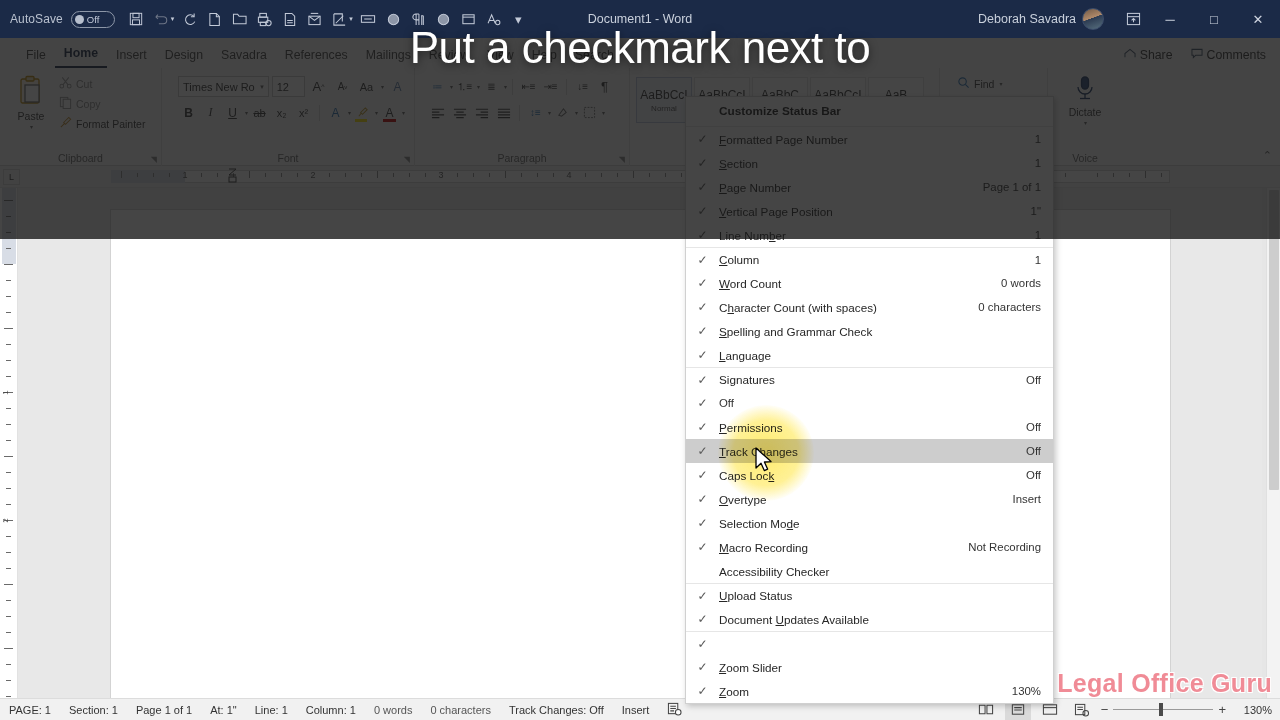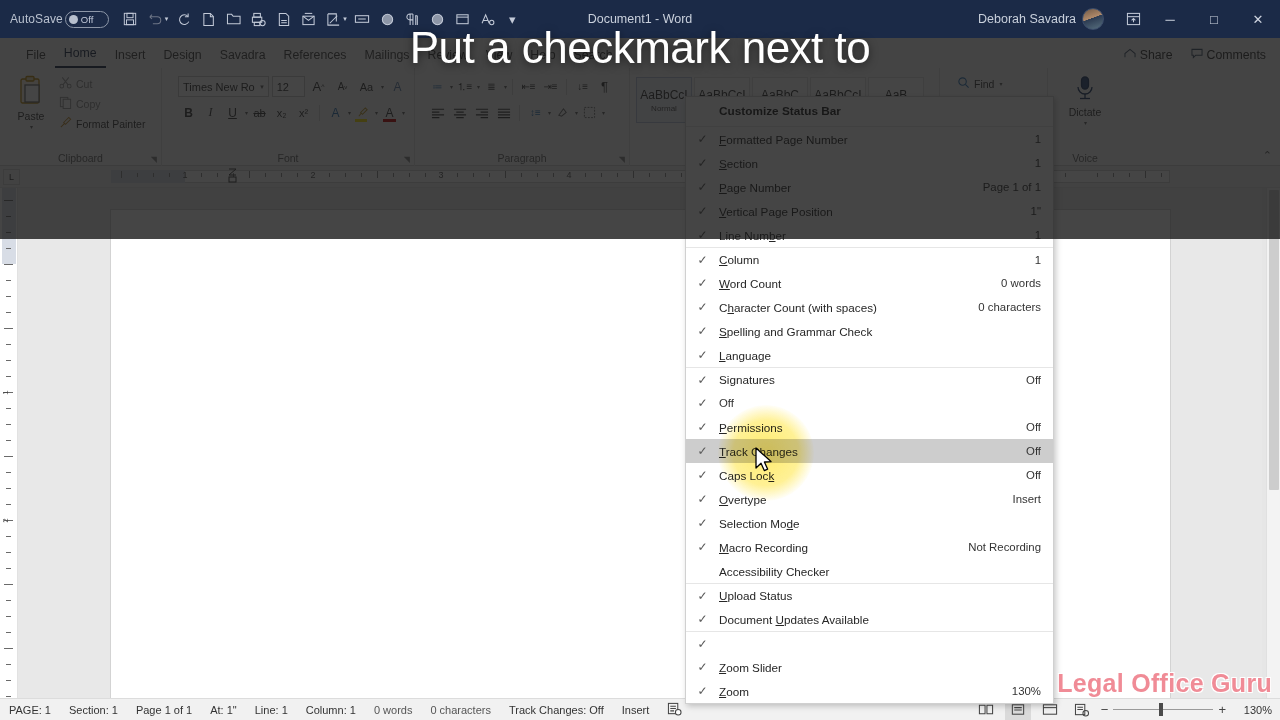--- a/index.html
+++ b/index.html
@@ -11,21 +11,21 @@
     -webkit-font-smoothing: antialiased;
   }
 
   
   .titlebar{
     position:absolute; left:0; top:0; width:1280px; height:38px;
     background:#1b2a47; color:#cdd3de;
     display:flex; align-items:center;
   }
   .qat{ display:flex; align-items:center; gap:2px; padding-left:10px; }
-  .autosave{ font-size:12px; color:#b9c1cf; letter-spacing:.1px;}
+  .autosave{ font-size:12px; color:#b9c1cf; margin-right:6px; letter-spacing:.1px;}
   .toggle{
     width:44px;height:17px;border-radius:9px;border:1px solid #8d97a8;
     display:inline-flex;align-items:center;gap:3px;padding:0 3px;
     font-size:9.5px;color:#c3cada; margin-right:8px;
   }
   .toggle .knob{ width:9px;height:9px;border-radius:50%;background:#b7bfcd; }
   .qicon{
     width:23px;height:24px;display:inline-flex;align-items:center;justify-content:center;
     color:#c3cad8; font-size:13px; line-height:1;
   }
@@ -45,21 +45,21 @@
   .ribbondisp{ width:30px;height:38px;display:flex;align-items:center;justify-content:center;color:#c3cad8;}
   .wbtn{ width:44px;height:38px;display:flex;align-items:center;justify-content:center;color:#cfd5e0;font-size:13px;}
 
   
   .ribbon{
     position:absolute; left:0; top:38px; width:1280px; height:128px;
     background:#fbfbfb; border-bottom:1px solid #d2d2d2;
   }
   .tabs{ height:30px; display:flex; align-items:flex-end; padding-left:17px; font-size:12.3px; color:#444; }
   .tab{ padding:4px 9px 6px; cursor:default; white-space:nowrap;}
-  .tab.active{ color:#1b2a47; border-bottom:2px solid #1b2a47; font-weight:400;}
+  .tab.active{ color:#1b2a47; border-bottom:2px solid #1b2a47; font-weight:700;}
   .tab.share{ margin-left:auto; display:flex; align-items:center; gap:4px; color:#333;}
   .tab.cmt{ display:flex; align-items:center; gap:4px; color:#333; padding-right:14px;}
 
   .groups{ display:flex; height:98px; font-size:11px; color:#3a3a3a;}
   .grp{ position:relative; padding:3px 6px 0; border-right:1px solid #e0e0e0; }
   .grp .gname{
     position:absolute; bottom:2px; left:0; right:0; text-align:center;
     font-size:10.5px; color:#666;
   }
   .grp .dlg{ position:absolute; bottom:2px; right:4px; font-size:8px; color:#888;}

